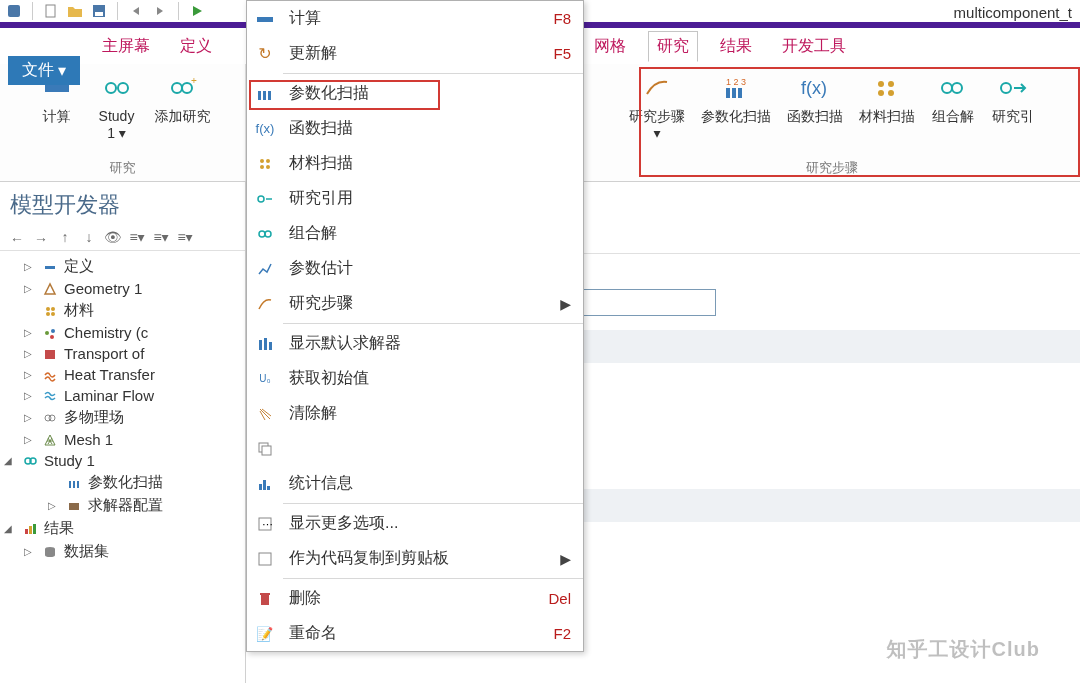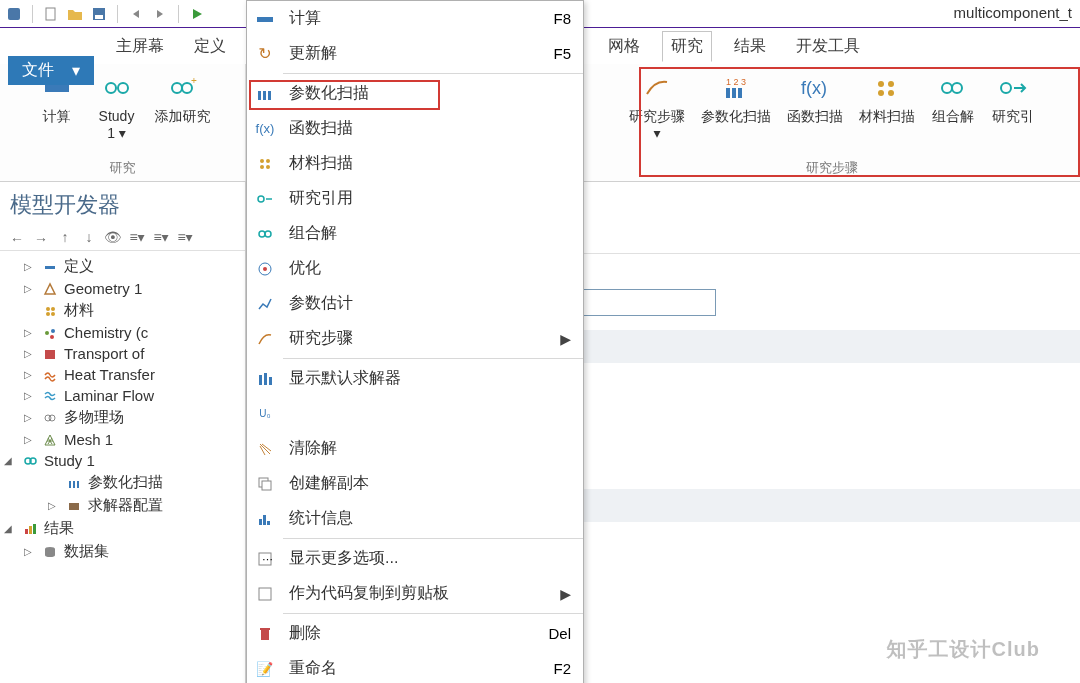--- a/index.html
+++ b/index.html
@@ -1,26 +1,26 @@
 <!DOCTYPE html>
 <html><head>
 <meta charset="utf-8">
 <style>
   * { box-sizing: border-box; margin: 0; padding: 0; font-family: "Microsoft YaHei", Arial, sans-serif; }
   body { width: 1080px; height: 683px; background: #fff; font-size: 14px; color: #333; overflow: hidden; position: relative; }
 
   
-  .qat { height: 28px; display: flex; align-items: center; padding: 0 6px; gap: 8px; border-bottom: 1px solid #4c1d95; }
+  .qat { height: 28px; display: flex; align-items: center; padding: 0 6px; gap: 8px; border-bottom: 6px solid #4c1d95; }
   .qat .ic { width: 16px; height: 16px; display: inline-flex; align-items: center; justify-content: center; }
   .qat .sep { width: 1px; height: 18px; background: #ccc; margin: 0 2px; }
 
   
   .tabs-row { height: 36px; display: flex; align-items: center; gap: 14px; padding: 0 8px; position: relative; }
-  .file-btn { background: #2e79b7; color: #fff; padding: 4px 14px; display: flex; align-items: center; gap: 18px; font-size: 16px; margin-top: 48px; }
-  .tab { padding: 4px 8px; font-size: 16px; color: #404040; cursor: pointer; }
+  .file-btn { background: #2e79b7; color: #fff; padding: 4px 14px; display: flex; align-items: center; gap: 4px; font-size: 16px; margin-top: 48px; }
+  .tab { padding: 4px 8px; font-size: 16px; color: #be185d; cursor: pointer; }
   .tab.active { border: 1px solid #c5c5c5; border-bottom: 1px solid #fff; background: #fff; }
   .doc-title { position: absolute; right: 8px; top: 4px; font-size: 15px; color: #333; }
 
   
   .ribbon { height: 118px; display: flex; border-bottom: 1px solid #d0d0d0; background: #fdfdfd; }
   .rgroup { display: flex; flex-direction: column; align-items: center; border-right: 1px solid #e0e0e0; padding: 4px 0 2px 0; }
   .rgroup-items { display: flex; align-items: flex-start; }
   .ritem { display: flex; flex-direction: column; align-items: center; justify-content: flex-start; padding: 4px 8px 0 8px; gap: 4px; min-width: 60px; cursor: pointer; }
   .ritem .ric { width: 32px; height: 32px; display: flex; align-items: center; justify-content: center; }
   .ritem .rlabel { font-size: 14px; text-align: center; color: #333; line-height: 1.2; }
@@ -43,21 +43,21 @@
   .tnode .exp { width: 12px; color: #666; font-size: 10px; }
   .tnode .tic { width: 16px; height: 16px; display: inline-flex; align-items: center; justify-content: center; }
   .tnode .tlabel { font-size: 15px; }
   .ind1 { padding-left: 24px; } .ind2 { padding-left: 48px; }
 
   
   .ctx-menu { position: absolute; left: 246px; top: 0; width: 338px; background: #fff; border: 1px solid #b0b0b0; box-shadow: 2px 2px 6px rgba(0,0,0,0.2); z-index: 100; }
   .ctx-item { display: flex; align-items: center; height: 35px; padding: 0 12px 0 6px; gap: 12px; cursor: pointer; }
   .ctx-item .cic { width: 24px; height: 20px; display: inline-flex; align-items: center; justify-content: center; color: #5a8ab0; }
   .ctx-item .clabel { flex: 1; font-size: 16px; }
-  .ctx-item .ckey { color: #000000; font-size: 15px; }
+  .ctx-item .ckey { color: #b91c1c; font-size: 15px; }
   .ctx-item .carrow { color: #444; }
   .ctx-sep { height: 1px; background: #d8d8d8; margin: 2px 0 2px 36px; }
 
   
   .settings { flex: 1; padding: 0 0 0 0; overflow: hidden; }
   .settings-title { font-size: 22px; color: #4a6a8a; padding: 8px 0 4px 0; }
   .settings-toolbar { display: flex; align-items: center; gap: 8px; padding: 4px 0; font-size: 15px; }
   .settings-toolbar .sbtn { display: flex; align-items: center; gap: 4px; cursor: pointer; }
   .label-field { display: flex; align-items: baseline; gap: 12px; padding: 8px 0; }
   .label-field input { border: 1px solid #7a9ab5; padding: 4px 8px; font-size: 15px; width: 470px; }
@@ -472,29 +472,20 @@
         <svg width="18" height="14">
           <circle cx="6" cy="7" r="3" fill="none" stroke="#1aa8a8" stroke-width="1.5"></circle>
           <circle cx="12" cy="7" r="3" fill="none" stroke="#1aa8a8" stroke-width="1.5"></circle>
         </svg>
       </span>
       <span class="clabel">组合解</span>
     </div>
     <div class="ctx-item">
       <span class="cic">
         <svg width="16" height="16">
-          <circle cx="8" cy="8" r="6" fill="none" stroke="#3a7ab8"></circle>
-          <circle cx="8" cy="8" r="2" fill="#c44"></circle>
-        </svg>
-      </span>
-      <span class="clabel">优化</span>
-    </div>
-    <div class="ctx-item">
-      <span class="cic">
-        <svg width="16" height="16">
           <path d="M2 13 L6 8 L10 11 L14 3" fill="none" stroke="#3a7ab8" stroke-width="1.5"></path>
         </svg>
       </span>
       <span class="clabel">参数估计</span>
     </div>
     <div class="ctx-item">
       <span class="cic">
         <svg width="16" height="16">
           <path d="M2 13 Q7 2 14 4" fill="none" stroke="#c47a2a" stroke-width="1.5"></path>
         </svg>
@@ -510,37 +501,37 @@
           <rect x="7" y="2" width="3" height="12" fill="#3a7ab8"></rect>
           <rect x="12" y="6" width="3" height="8" fill="#3a7ab8"></rect>
         </svg>
       </span>
       <span class="clabel">显示默认求解器</span>
     </div>
     <div class="ctx-item">
       <span class="cic">
         <span style="color:#3a7ab8;font-size:10px">U₀</span>
       </span>
+      <span class="clabel">获取初始值</span>
     </div>
     <div class="ctx-item">
       <span class="cic">
         <svg width="16" height="16">
           <path d="M3 3 L13 13 M3 5 L8 14 M5 3 L14 10" stroke="#c4843a" stroke-width="1"></path>
         </svg>
       </span>
       <span class="clabel">清除解</span>
     </div>
     <div class="ctx-item">
       <span class="cic">
         <svg width="16" height="16">
           <rect x="2" y="2" width="9" height="9" fill="none" stroke="#888"></rect>
           <rect x="5" y="5" width="9" height="9" fill="#fff" stroke="#888"></rect>
         </svg>
       </span>
-      <span class="clabel">创建解副本</span>
     </div>
     <div class="ctx-item">
       <span class="cic">
         <svg width="16" height="16">
           <rect x="2" y="8" width="3" height="6" fill="#3a7ab8"></rect>
           <rect x="6" y="4" width="3" height="10" fill="#3a7ab8"></rect>
           <rect x="10" y="10" width="3" height="4" fill="#3a7ab8"></rect>
         </svg>
       </span>
       <span class="clabel">统计信息</span>

